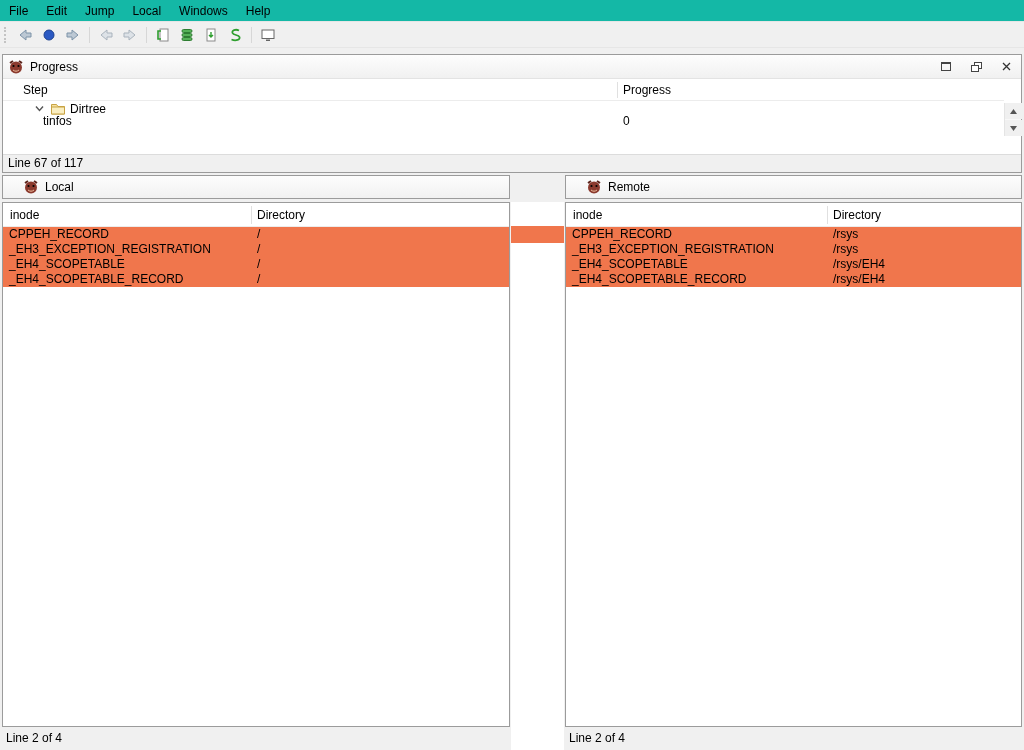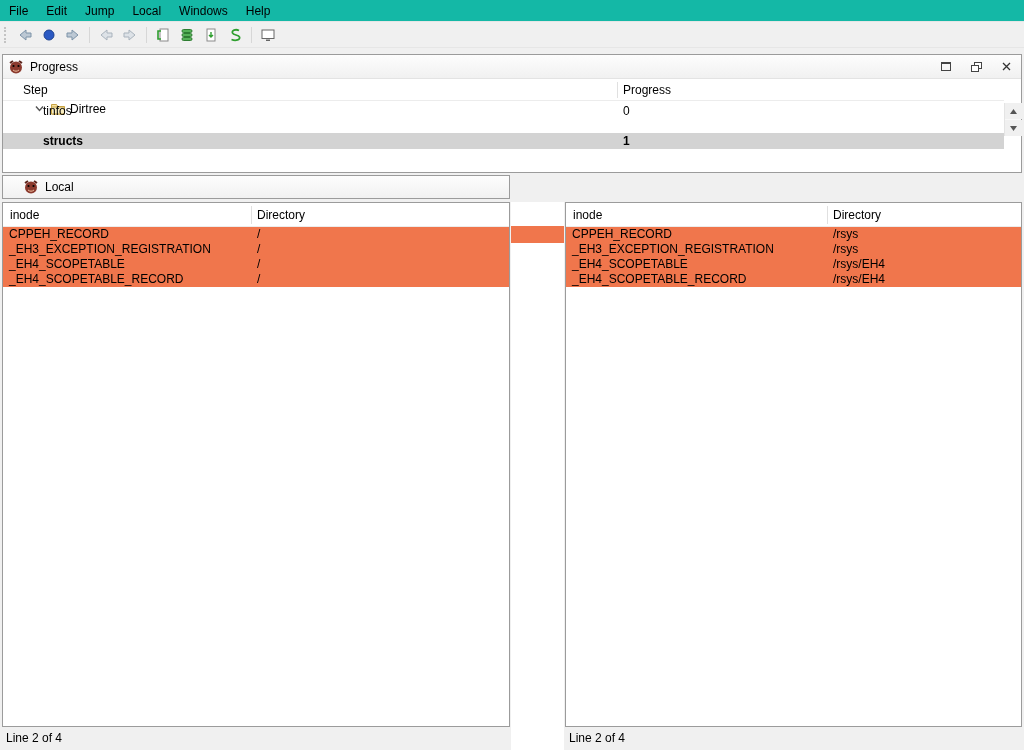--- a/index.html
+++ b/index.html
@@ -38,21 +38,21 @@
   .ptable { position:absolute; left:0; top:24px; right:0; bottom:18px; background:#fff; }
   .pheader { position:absolute; left:0; top:0; right:17px; height:22px; border-bottom:1px solid #ececec; }
   .pheader .h-step { position:absolute; left:20px; top:4px; }
   .pheader .h-conf { position:absolute; left:620px; top:4px; }
   .pheader .h-sep  { position:absolute; left:614px; top:3px; width:1px; height:16px; background:#e0e0e0; }
   .prow { position:absolute; left:0; right:17px; height:16px; line-height:16px; }
   .prow .p-chevron { position:absolute; left:5px;  top:3px; }
   .prow .p-folder  { position:absolute; left:21px; top:2px; }
   .prow .p-label   { position:absolute; left:40px; }
   .prow .p-conf    { position:absolute; left:620px; }
-  .prow-0 { top:22px;margin-left:27px; } .prow-1 { top:24px; } .prow-2 { top:54px; }
+  .prow-0 { top:22px;margin-left:27px; } .prow-1 { top:34px; } .prow-2 { top:54px; }
   .prow.selected { background:var(--sel); font-weight:bold; }
 
   .pscroll { position:absolute; right:0; top:24px; bottom:18px; width:17px;
     background:#f8f8f8; border-left:1px solid #e4e4e4; }
   .scroll-btn { position:absolute; left:0; width:17px; height:16px; background:#f0f0f0;
     display:flex; align-items:center; justify-content:center; color:#555; font-size:7px; }
   .scroll-up { top:0; } .scroll-down { bottom:0; }
 
   .pstatus { position:absolute; left:0; right:0; bottom:0; height:18px;
     background:#f0f0f0; border-top:1px solid #dcdcdc; padding-left:5px; line-height:17px; }
@@ -242,39 +242,36 @@
       </span>
       <span class="p-label">Dirtree</span>
       <span class="p-conf"></span>
     </div>
 
     <div class="prow prow-1">
       <span class="p-label">tinfos</span>
       <span class="p-conf">0</span>
     </div>
 
-    <div class="prow prow-2 selected">
-      <span class="p-label">structs</span>
-      <span class="p-conf">1</span>
-    </div>
 
     <div class="pscroll">
       <span class="scroll-btn scroll-up">
         <svg width="7" height="5" viewBox="0 0 7 5">
             <path d="M0 5l3.5-5L7 5z" fill="#555"></path>
           </svg>
       </span>
       <span class="scroll-btn scroll-down">
         <svg width="7" height="5" viewBox="0 0 7 5">
             <path d="M0 0l3.5 5L7 0z" fill="#555"></path>
           </svg>
       </span>
     </div>
   </div>
 
+  <div class="pstatus">Line 67 of 117</div>
 </div>
 
 <div class="pane pane-local">
   <div class="titlebar">
     <span class="app-icon">
       <svg width="16" height="16" viewBox="0 0 16 16">
           <path d="M2 4l3-2M14 4l-3-2" stroke="#5a241c" stroke-width="2"></path>
           <circle cx="8" cy="8.5" r="6" fill="#8b3a2e"></circle>
           <circle cx="5.5" cy="7" r="1.1" fill="#000"></circle>
           <circle cx="10.5" cy="7" r="1.1" fill="#000"></circle>
@@ -309,20 +306,32 @@
   </div>
 
   <div class="pane-status">Line 2 of 4</div>
 </div>
 
 <div class="gutter">
   <div class="gutter-block"></div>
 </div>
 
 <div class="pane pane-remote">
+  <div class="titlebar">
+    <span class="app-icon">
+      <svg width="16" height="16" viewBox="0 0 16 16">
+          <path d="M2 4l3-2M14 4l-3-2" stroke="#5a241c" stroke-width="2"></path>
+          <circle cx="8" cy="8.5" r="6" fill="#8b3a2e"></circle>
+          <circle cx="5.5" cy="7" r="1.1" fill="#000"></circle>
+          <circle cx="10.5" cy="7" r="1.1" fill="#000"></circle>
+          <path d="M5 11c2 1.6 4 1.6 6 0" stroke="#f0c0a0" fill="none"></path>
+        </svg>
+    </span>
+    <span>Remote</span>
+  </div>
 
   <div class="pane-table">
     <div class="theader">
       <span class="h-inode">inode</span>
       <span class="h-sep"></span>
       <span class="h-dir">Directory</span>
     </div>
     <div class="trow trow-0">
       <span class="c-inode">CPPEH_RECORD</span>
       <span class="c-dir">/rsys</span>

